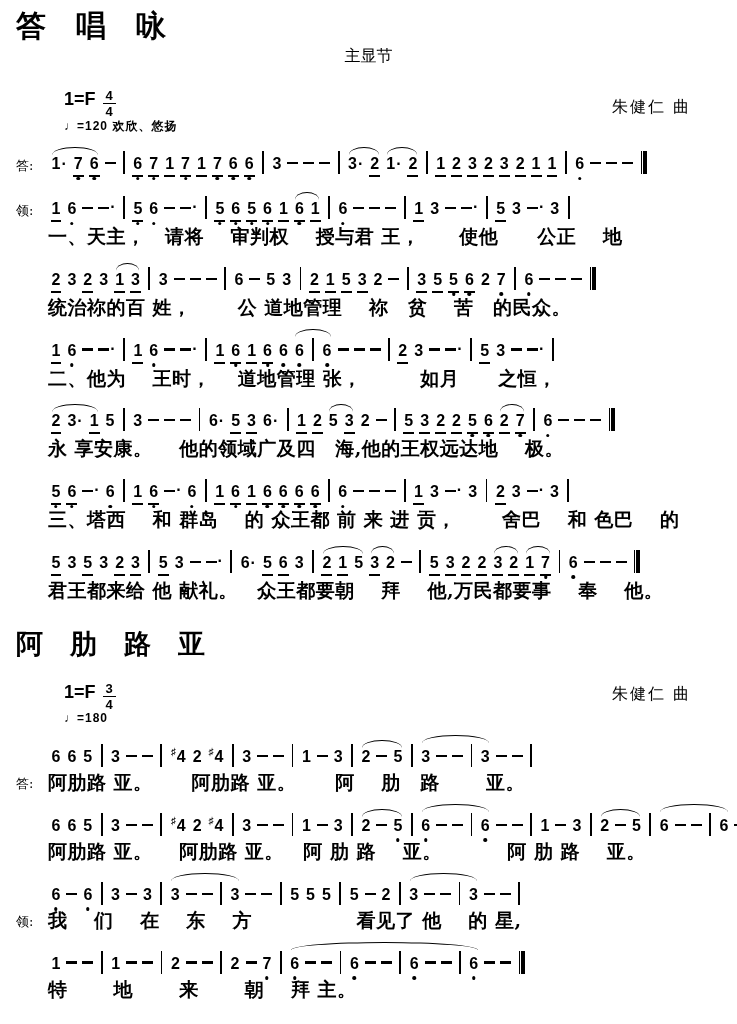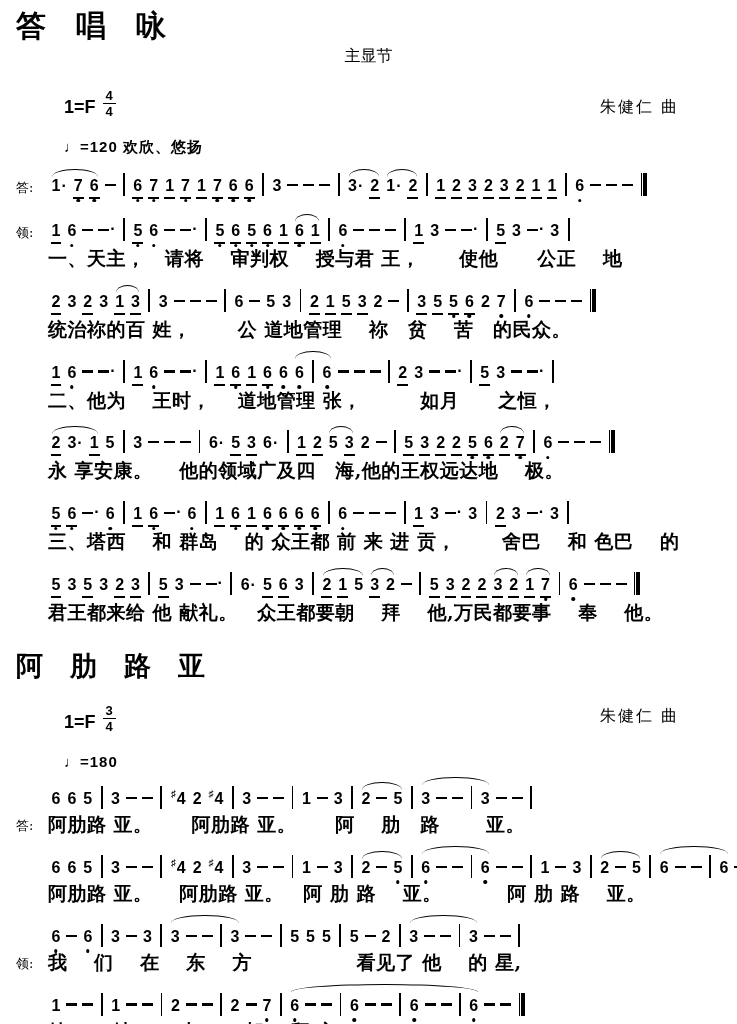--- a/index.html
+++ b/index.html
@@ -3,26 +3,26 @@
 <meta charset="utf-8">
 <style>
   html,body{margin:0;padding:0;background:#ffffff;}
   body{width:737px;height:1024px;overflow:hidden;color:#000;}
   .page{padding:6px 16px 0 16px;font-family:"Liberation Sans",sans-serif;}
 
   .song-title{text-align:left;font-family:"DejaVu Serif",serif;font-weight:700;font-size:30px;line-height:1.2;margin:2px 0 2px;}
   .song-title.second{font-size:27px;margin-top:26px;}
   .song-subtitle{text-align:center;font-family:"DejaVu Serif",serif;font-size:16px;margin:0 0 6px;}
   .meta{position:relative;margin:0 26px 6px 48px;min-height:46px;}
-  .keyline{display:flex;align-items:flex-end;gap:7px;font-weight:700;font-size:18px;margin-top:22px;}
+  .keyline{display:flex;align-items:flex-start;gap:7px;font-weight:700;font-size:18px;margin-top:22px;}
   .ts{display:inline-flex;flex-direction:column;align-items:center;line-height:1;font-size:13px;font-weight:700;}
   .ts .top{border-bottom:1.5px solid #000;padding:0 3px 1px;margin-bottom:1px;}
   .ts .bot{padding:0 3px;}
-  .tempoline{font-size:15px;font-weight:700;margin-top:20px;letter-spacing:1px;}
-  .composer{position:absolute;right:16px;top:8px;font-family:"DejaVu Serif",serif;font-size:16px;letter-spacing:2px;}
+  .tempoline{font-size:12px;font-weight:700;margin-top:0;letter-spacing:1px;}
+  .composer{position:absolute;right:4px;top:8px;font-family:"DejaVu Serif",serif;font-size:16px;letter-spacing:2px;}
   .meta.second .composer{top:2px;}
 
   .system{margin:0 0 9px 0;}
   .notes-row{white-space:nowrap;padding-top:10px;font-weight:700;font-size:16px;line-height:1;}
   .sys-label{display:inline-block;width:32px;font-family:"DejaVu Serif",serif;font-weight:400;font-size:13px;vertical-align:-1px;}
   .note{display:inline-block;position:relative;margin:0 2.5px;padding:0 1px 3px;}
   .note.u{border-bottom:2px solid #000;}
   .note.ld::after{content:'';position:absolute;left:50%;transform:translateX(-50%);bottom:-5px;width:3.5px;height:3.5px;border-radius:50%;background:#000;}
   .sharp{font-size:10px;vertical-align:7px;margin-right:1px;font-weight:700;}
   .augdot{font-weight:700;margin-left:1px;}

